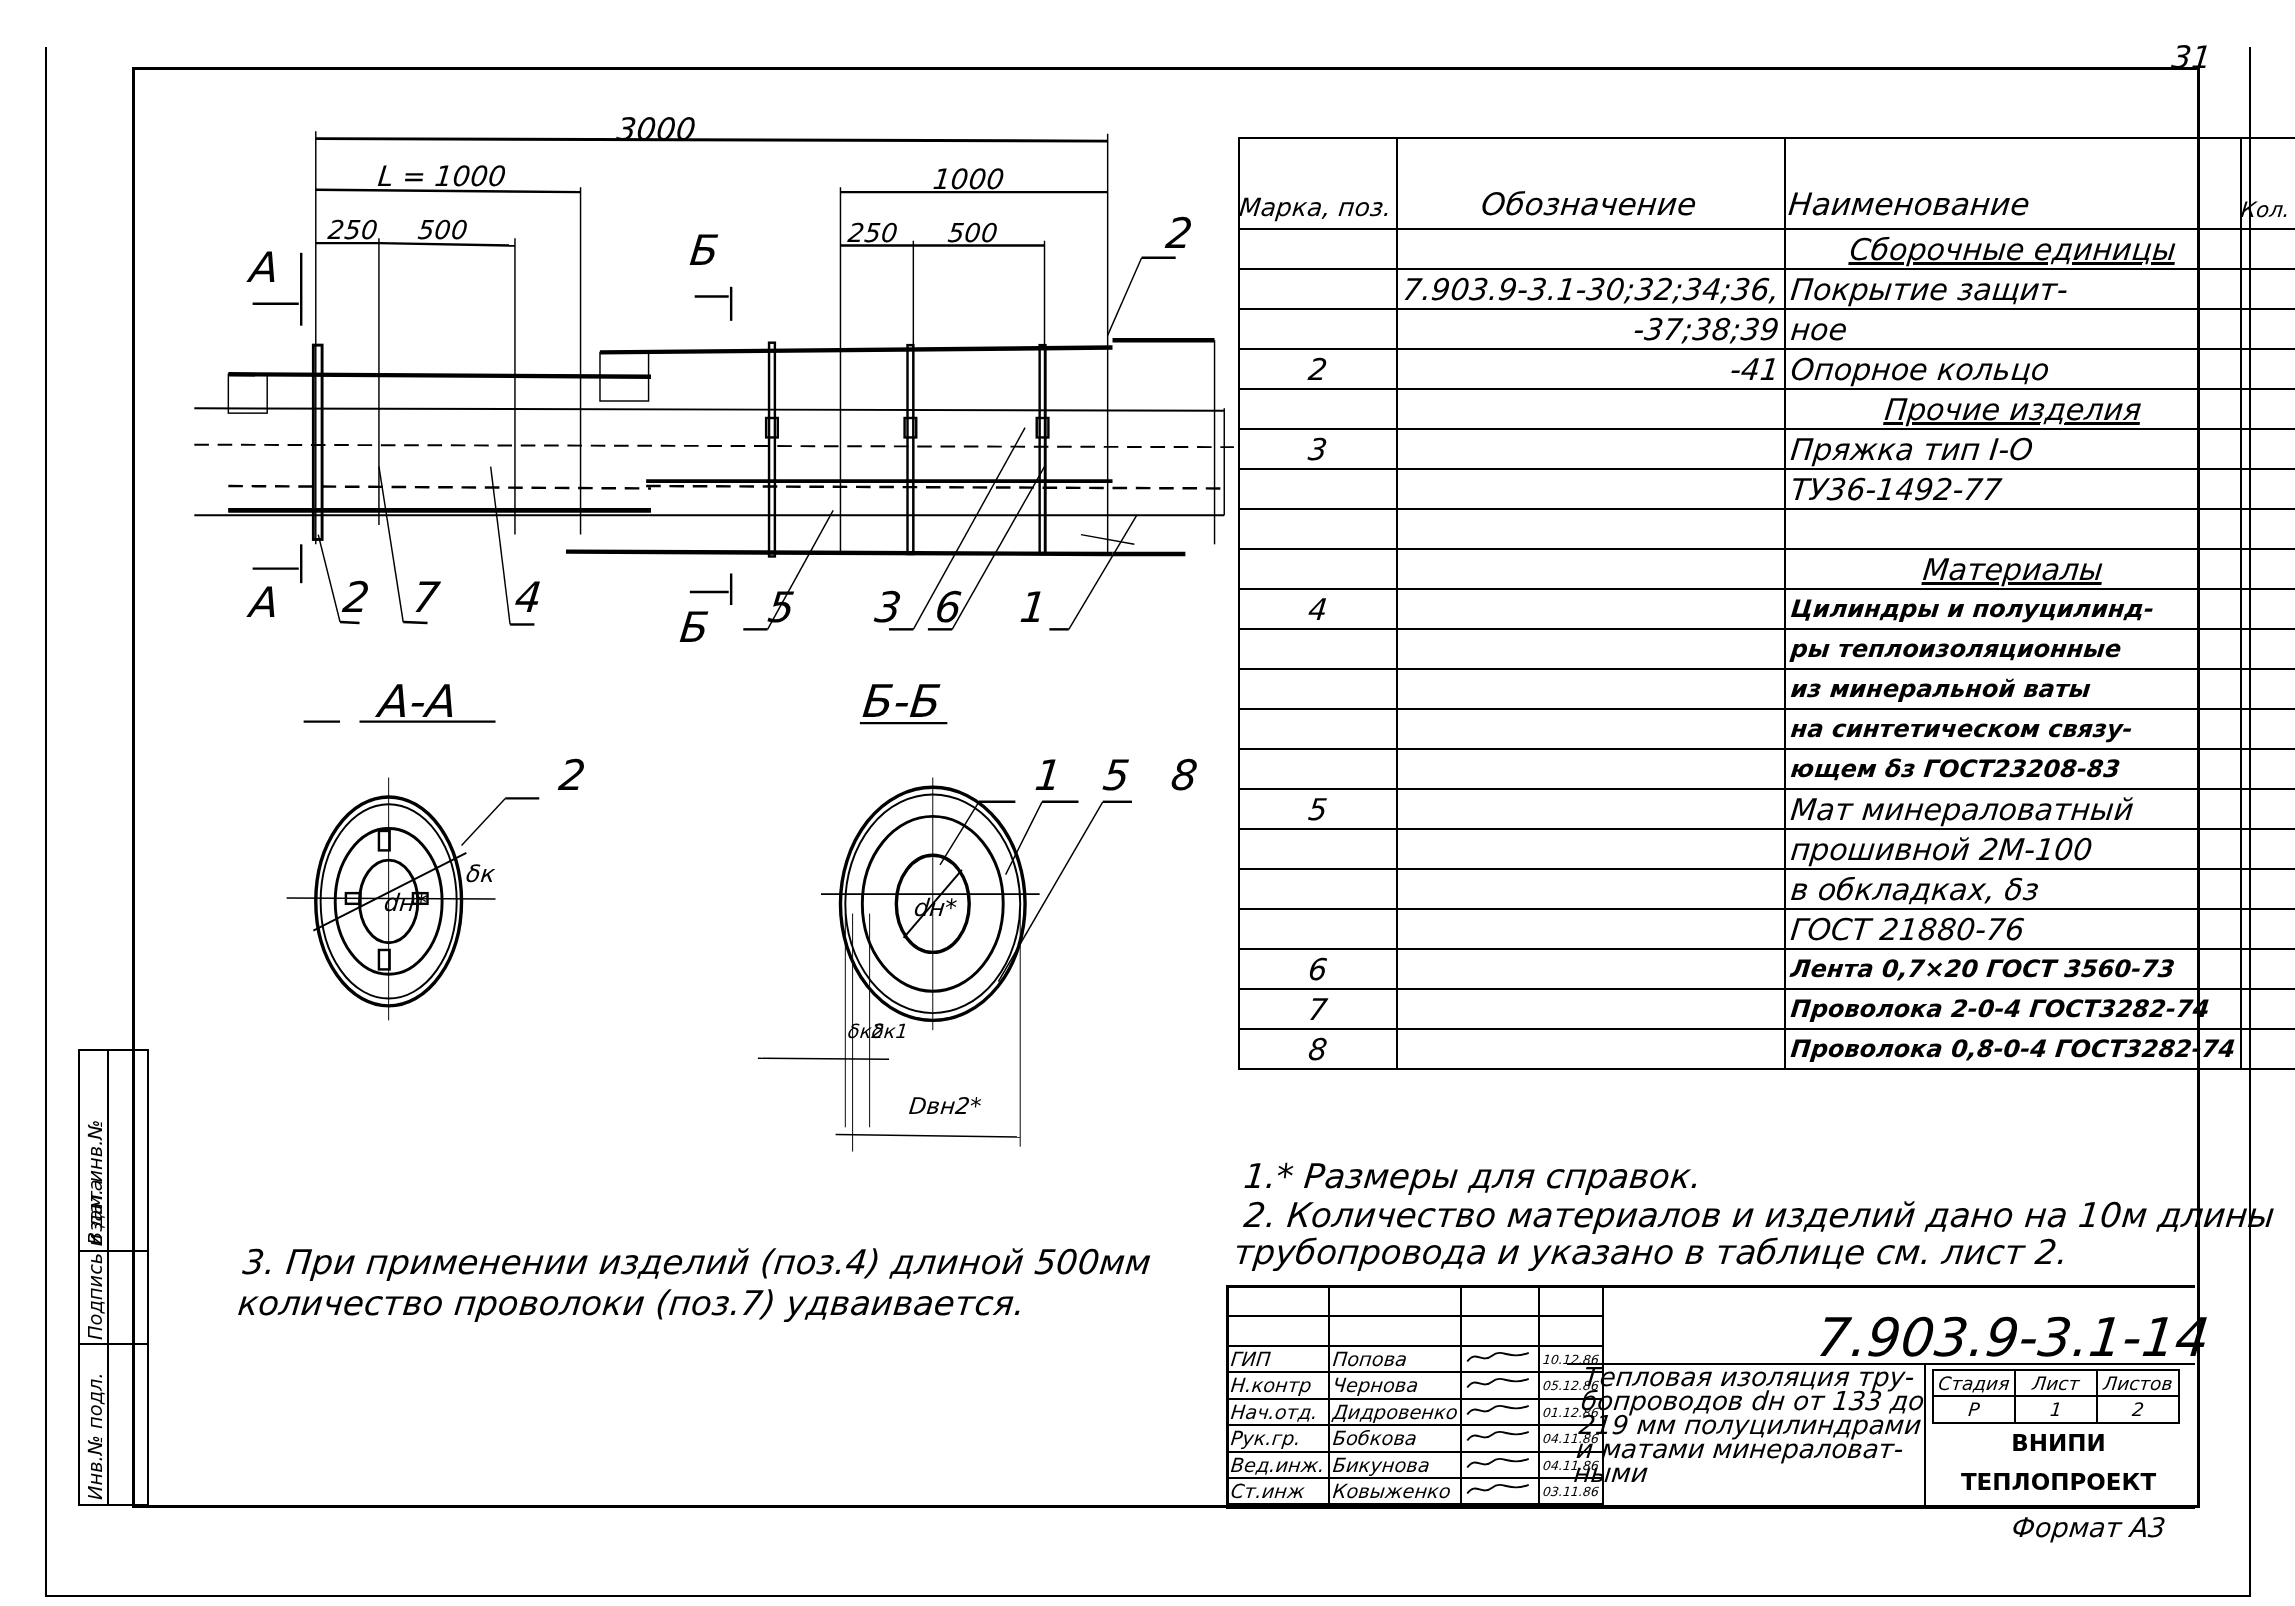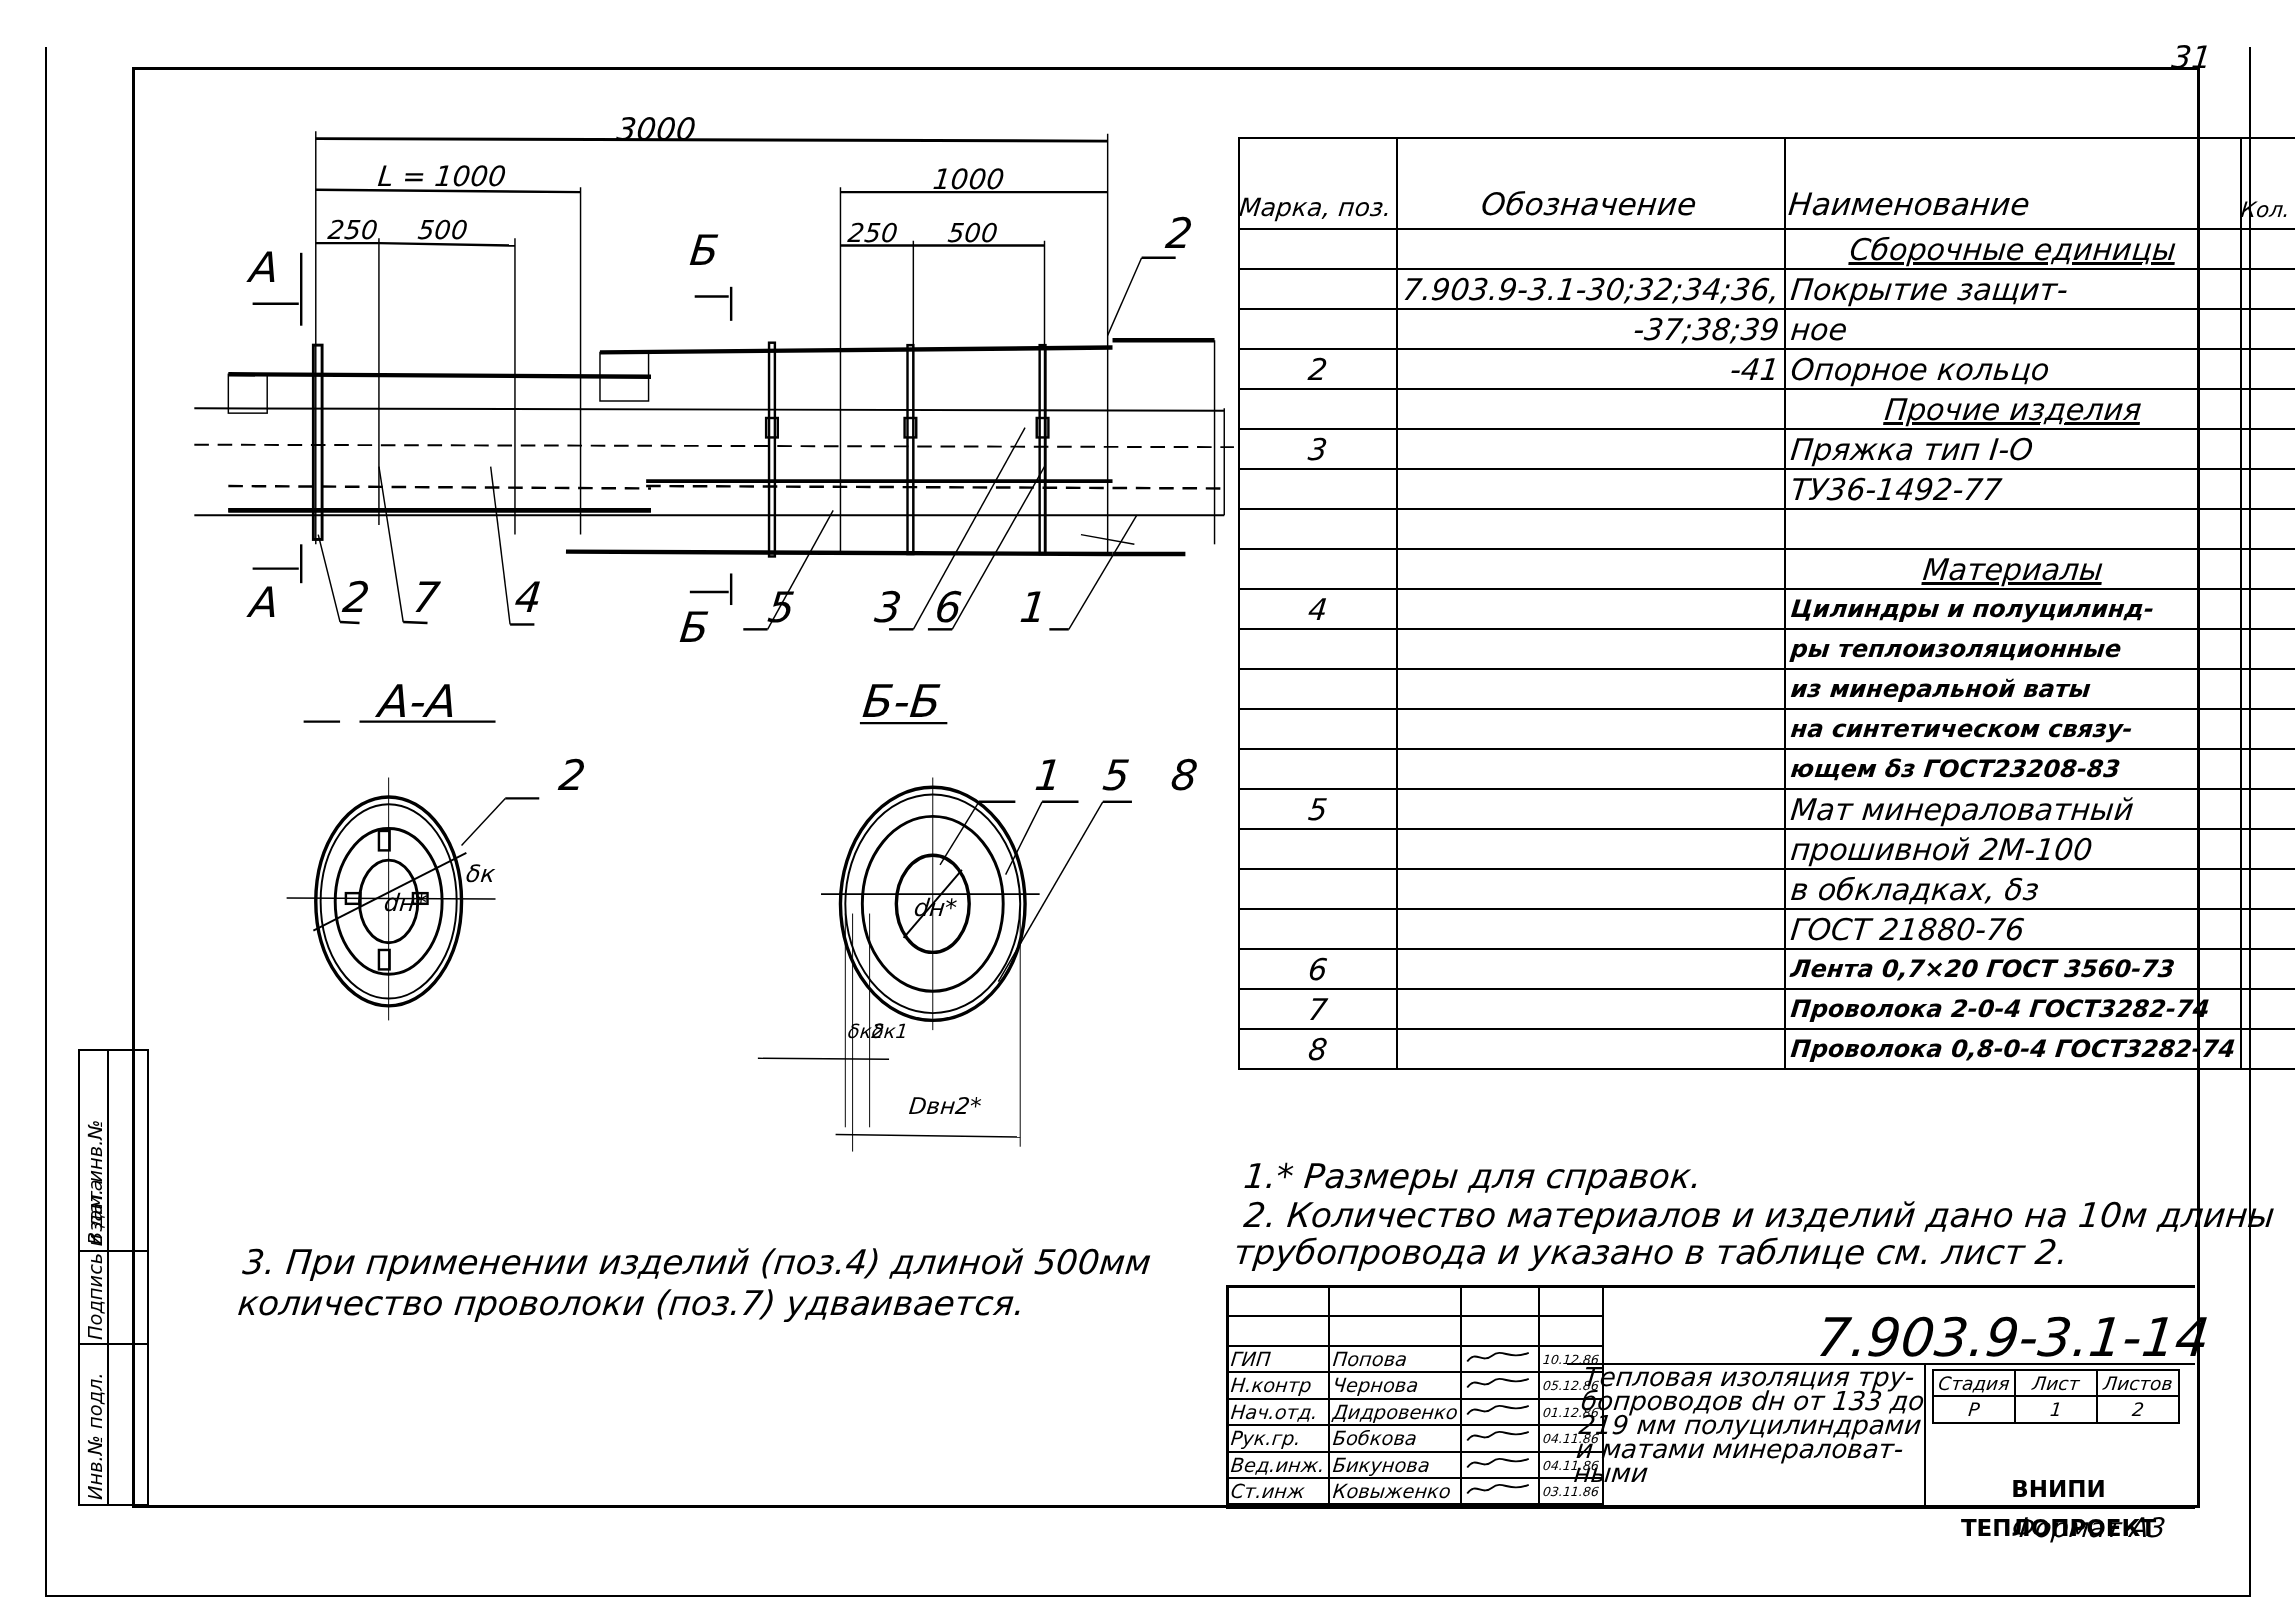--- a/index.html
+++ b/index.html
@@ -23,21 +23,21 @@
   table.spec td.name.compact{font-size:24px;font-weight:bold;}
   
   .note{position:absolute;font-size:34px;white-space:nowrap;}
   
   table.tb{position:absolute;left:1226px;top:1285px;border-collapse:collapse;table-layout:fixed;}
   table.tb td{border:2.4px solid #000;height:22.4px;font-size:19.4px;padding:0 2.9px;white-space:nowrap;overflow:hidden;}
   .tb-code{position:absolute;left:1817px;top:1307px;font-size:53px;}
   .tb-title{position:absolute;left:1579px;top:1365px;font-size:26px;line-height:24px;width:360px;}
   .tb-stage{position:absolute;left:1932px;top:1369px;border-collapse:collapse;}
   .tb-stage td{border:2.4px solid #000;width:78px;height:22.4px;font-size:18.5px;text-align:center;}
-  .tb-org{position:absolute;left:1932px;top:1424px;width:253px;text-align:center;font-size:23px;font-weight:bold;line-height:39px;margin-top:46px;}
+  .tb-org{position:absolute;left:1932px;top:1424px;width:253px;text-align:center;font-size:23px;font-weight:bold;line-height:39px;}
   .format{position:absolute;left:2012px;top:1512px;font-size:27px;}
   
   .side{position:absolute;left:78px;top:1049px;width:71px;height:457px;border:2.4px solid #000;box-sizing:border-box;}
   .side-col{position:absolute;left:0;top:0;width:27px;height:100%;border-right:2.4px solid #000;}
   .side-cell{position:absolute;left:0;width:100%;border-top:2.4px solid #000;}
   .side-label{position:absolute;font-size:19.4px;white-space:nowrap;transform-origin:left top;transform:rotate(-90deg);}
   .lbl{position:absolute;font-size:31px;}
   .lbl-big{position:absolute;font-size:42px;}
 </style>
 </head>

